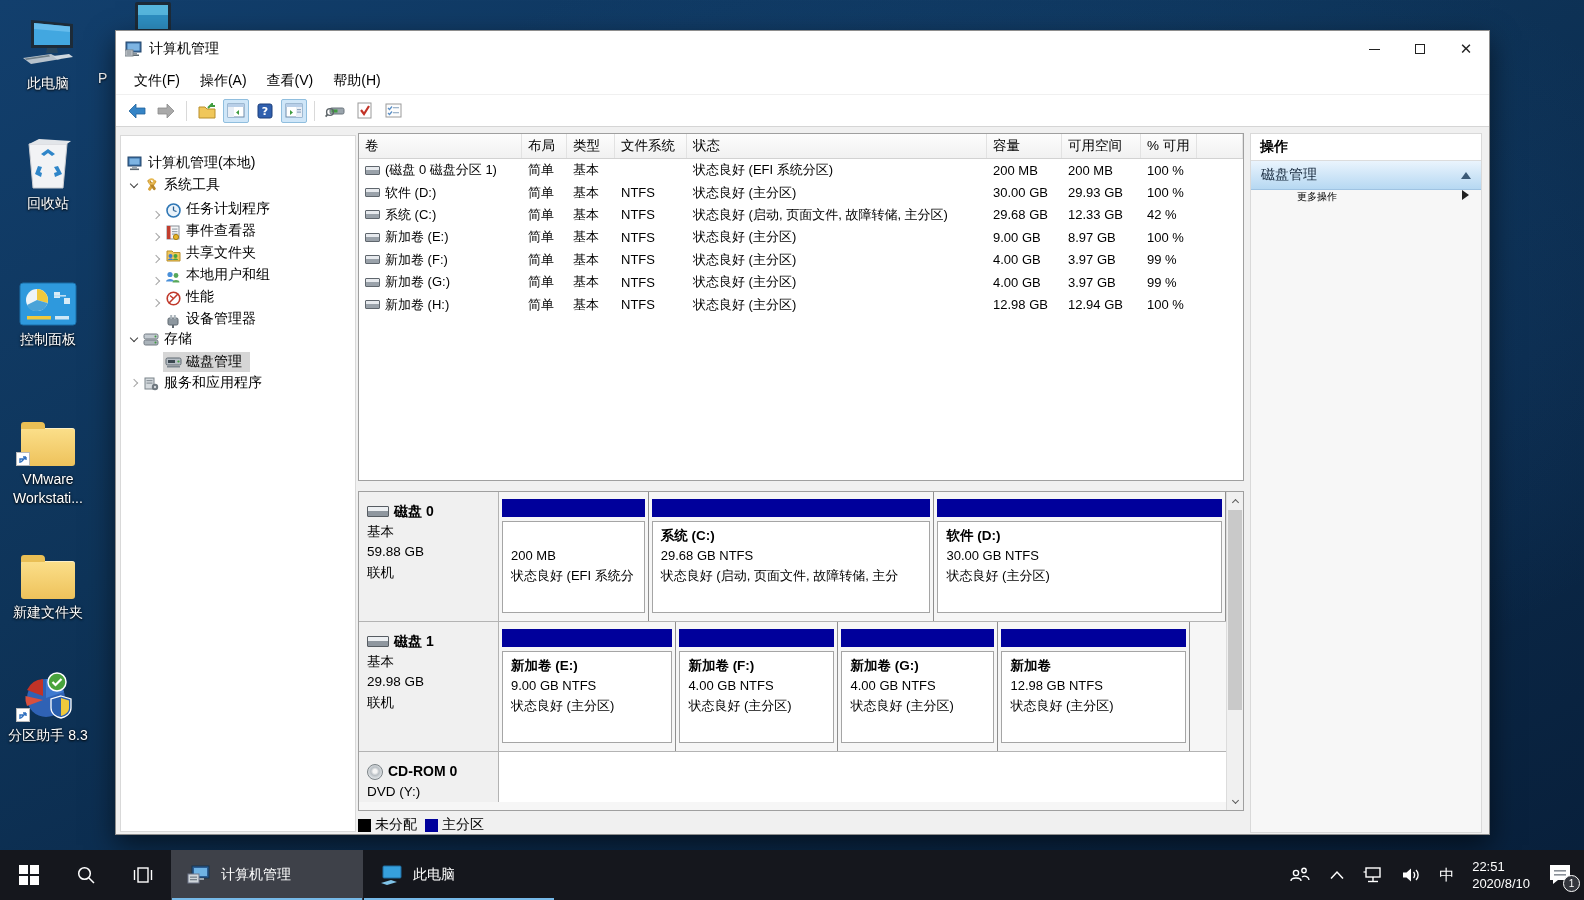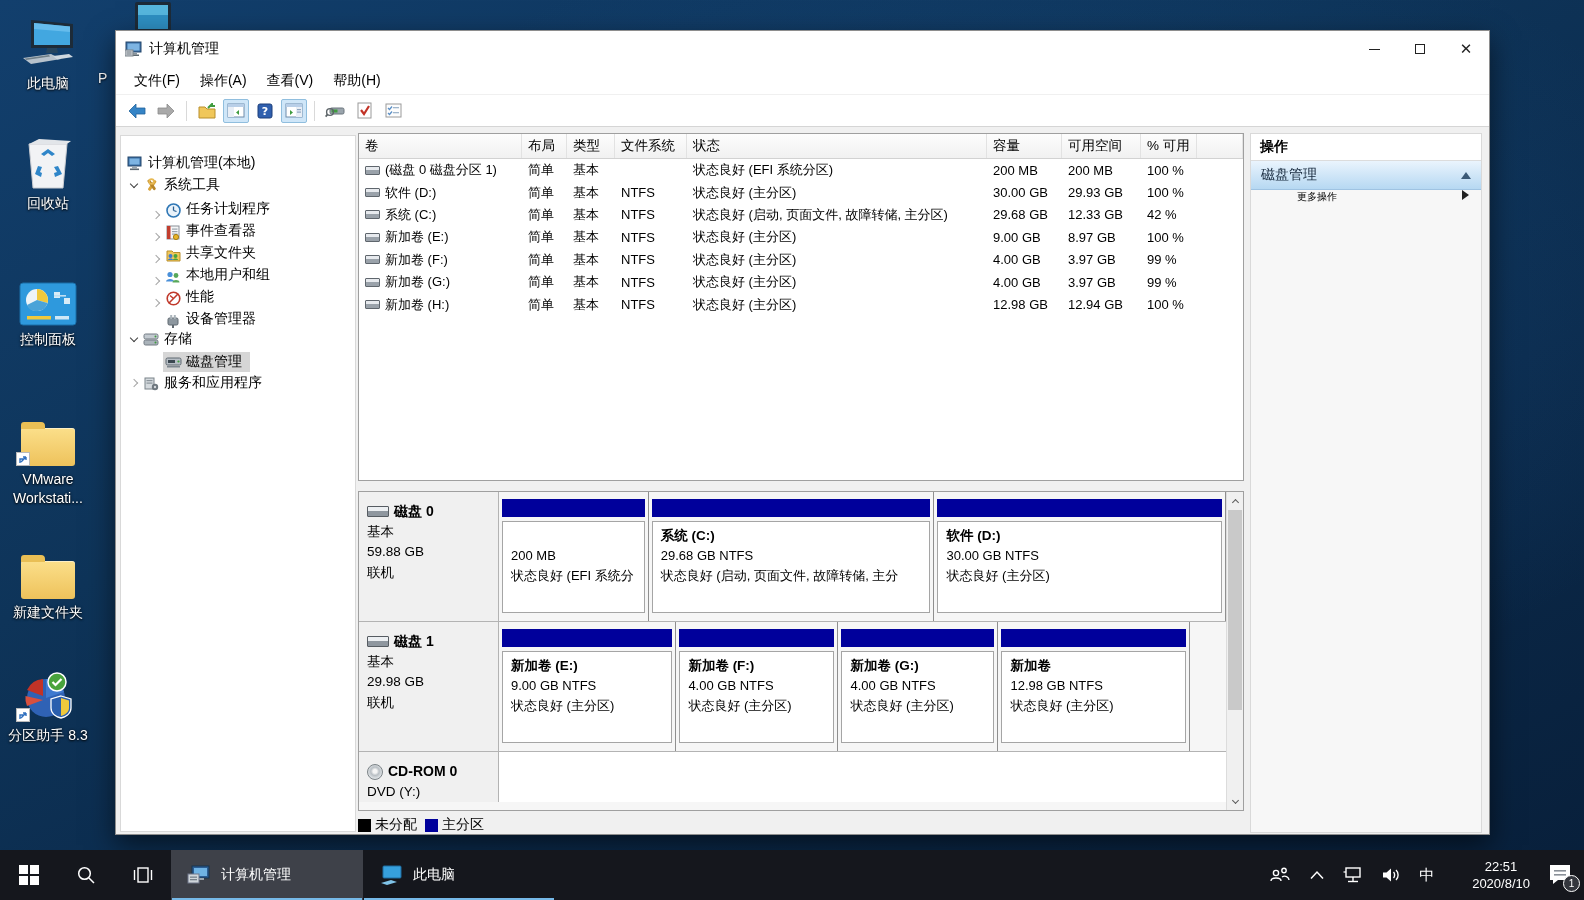--- a/index.html
+++ b/index.html
@@ -107,21 +107,21 @@
   
   .taskbar { position:absolute; left:0; top:850px; width:1584px; height:50px; background:#15171d; display:flex; align-items:stretch; color:#fff; z-index:50; }
   .tb-slot { width:57px; display:flex; align-items:center; justify-content:center; flex:none; }
   .start-grid { display:grid; grid-template-columns:9px 9px; grid-template-rows:9px 9px; gap:2px; }
   .start-grid i { background:#fff; }
   .task-btn { width:192px; flex:none; display:flex; align-items:center; gap:10px; padding-left:16px; position:relative; font-size:14px; }
   .task-btn::after { content:""; position:absolute; left:1px; right:1px; bottom:0; height:2px; }
   .task-btn.active { background:#3e4149; }
   .tray { margin-left:auto; display:flex; align-items:center; gap:18px; padding-right:10px; }
   .tray .ime { font-size:15px; }
-  .clock { text-align:center; font-size:13px; line-height:17px;margin-left:20px; }
+  .clock { text-align:left; font-size:13px; line-height:17px; }
   .notif-wrap { position:relative; width:26px; height:26px; }
   .badge { position:absolute; right:-6px; bottom:-4px; width:17px; height:17px; border-radius:50%; background:#33363d; border:1.5px solid #fff; color:#fff; font-size:10px; display:flex; align-items:center; justify-content:center; }
 
   svg { display:block; }
 </style>
 </head>
 <body>
 
 <div class="dt-icon" style="left:2px;top:16px;">
   <div class="ico">

